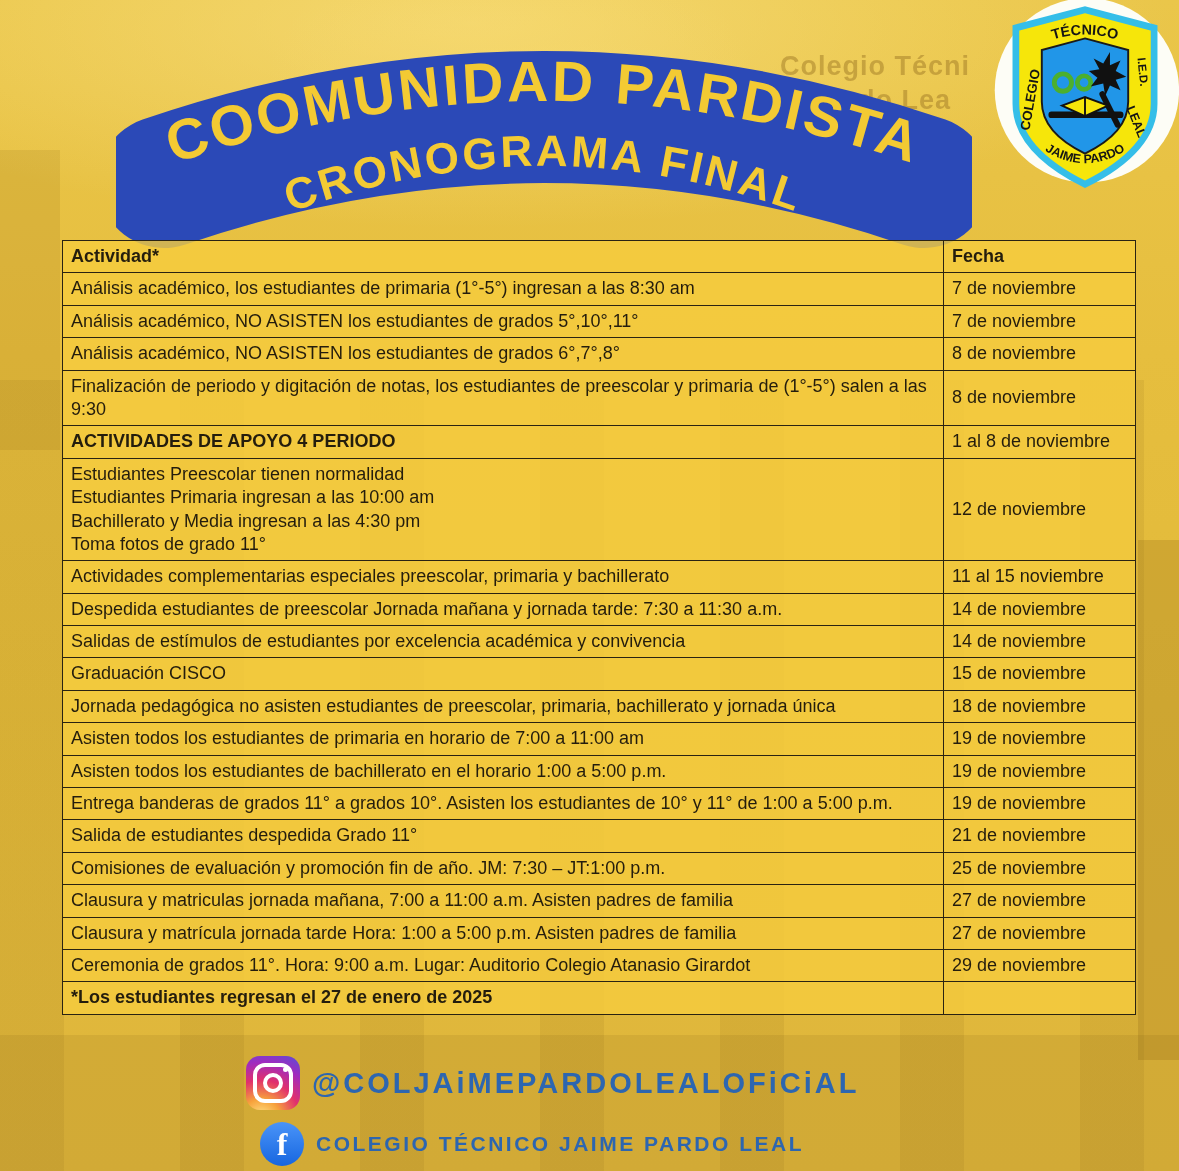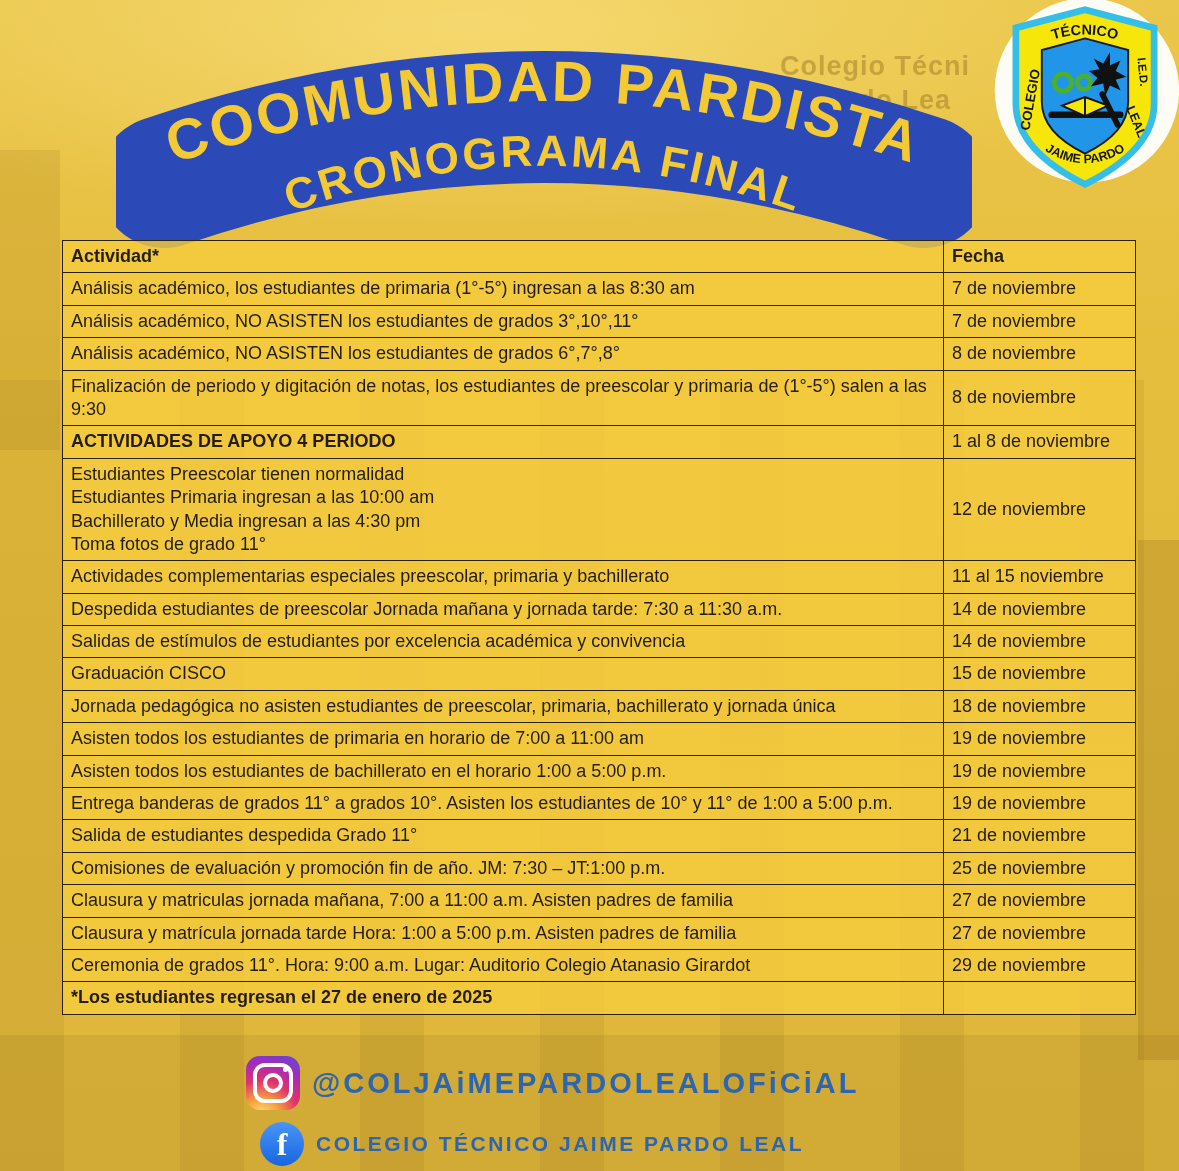--- a/index.html
+++ b/index.html
@@ -122,21 +122,21 @@
         <th>Actividad*</th>
         <th>Fecha</th>
       </tr>
     </thead>
     <tbody>
         <tr>
           <td class="act">Análisis académico, los estudiantes de primaria (1°-5°) ingresan a las 8:30 am</td>
           <td class="date">7 de noviembre</td>
         </tr>
         <tr>
-          <td class="act">Análisis académico, NO ASISTEN los estudiantes de grados 3°,10°,11°</td>
+          <td class="act">Análisis académico, NO ASISTEN los estudiantes de grados 5°,10°,11°</td>
           <td class="date">7 de noviembre</td>
         </tr>
         <tr>
           <td class="act">Análisis académico, NO ASISTEN los estudiantes de grados 6°,7°,8°</td>
           <td class="date">8 de noviembre</td>
         </tr>
         <tr>
           <td class="act">Finalización de periodo y digitación de notas, los estudiantes de preescolar y primaria de (1°-5°) salen a las 9:30</td>
           <td class="date">8 de noviembre</td>
         </tr>

